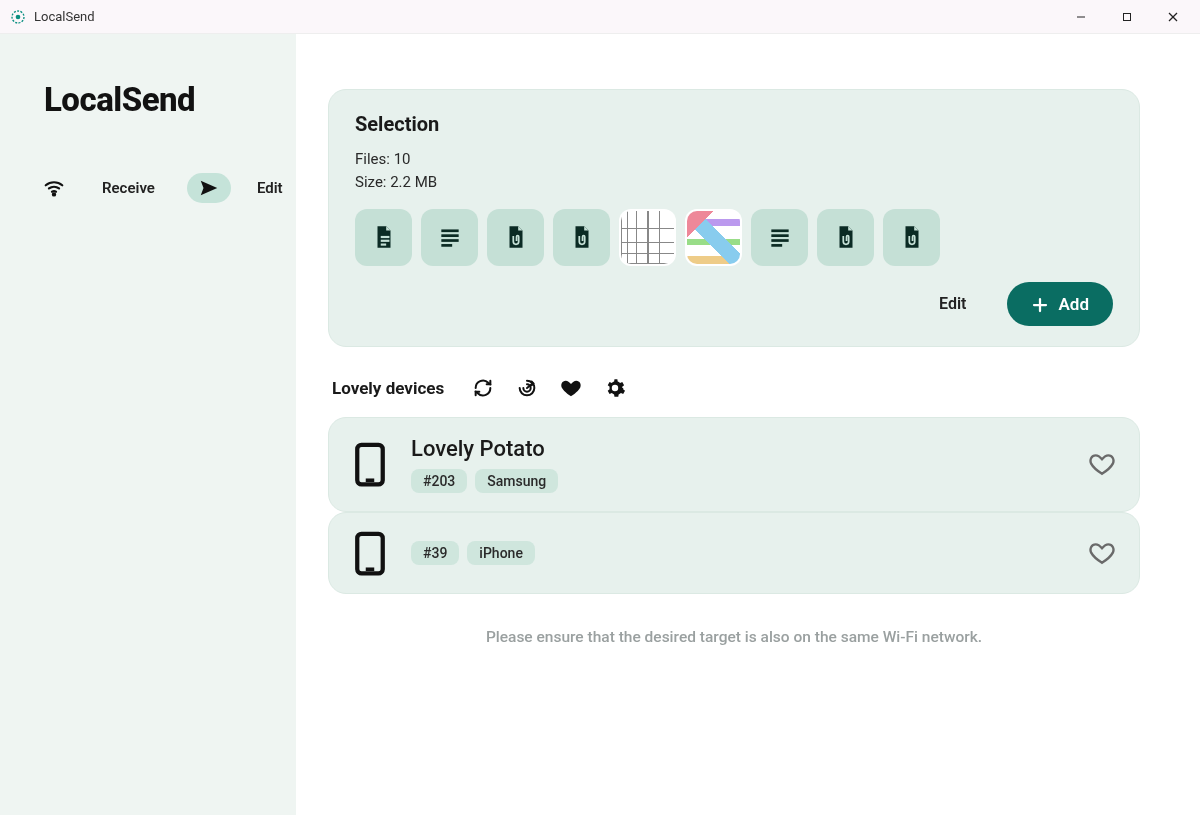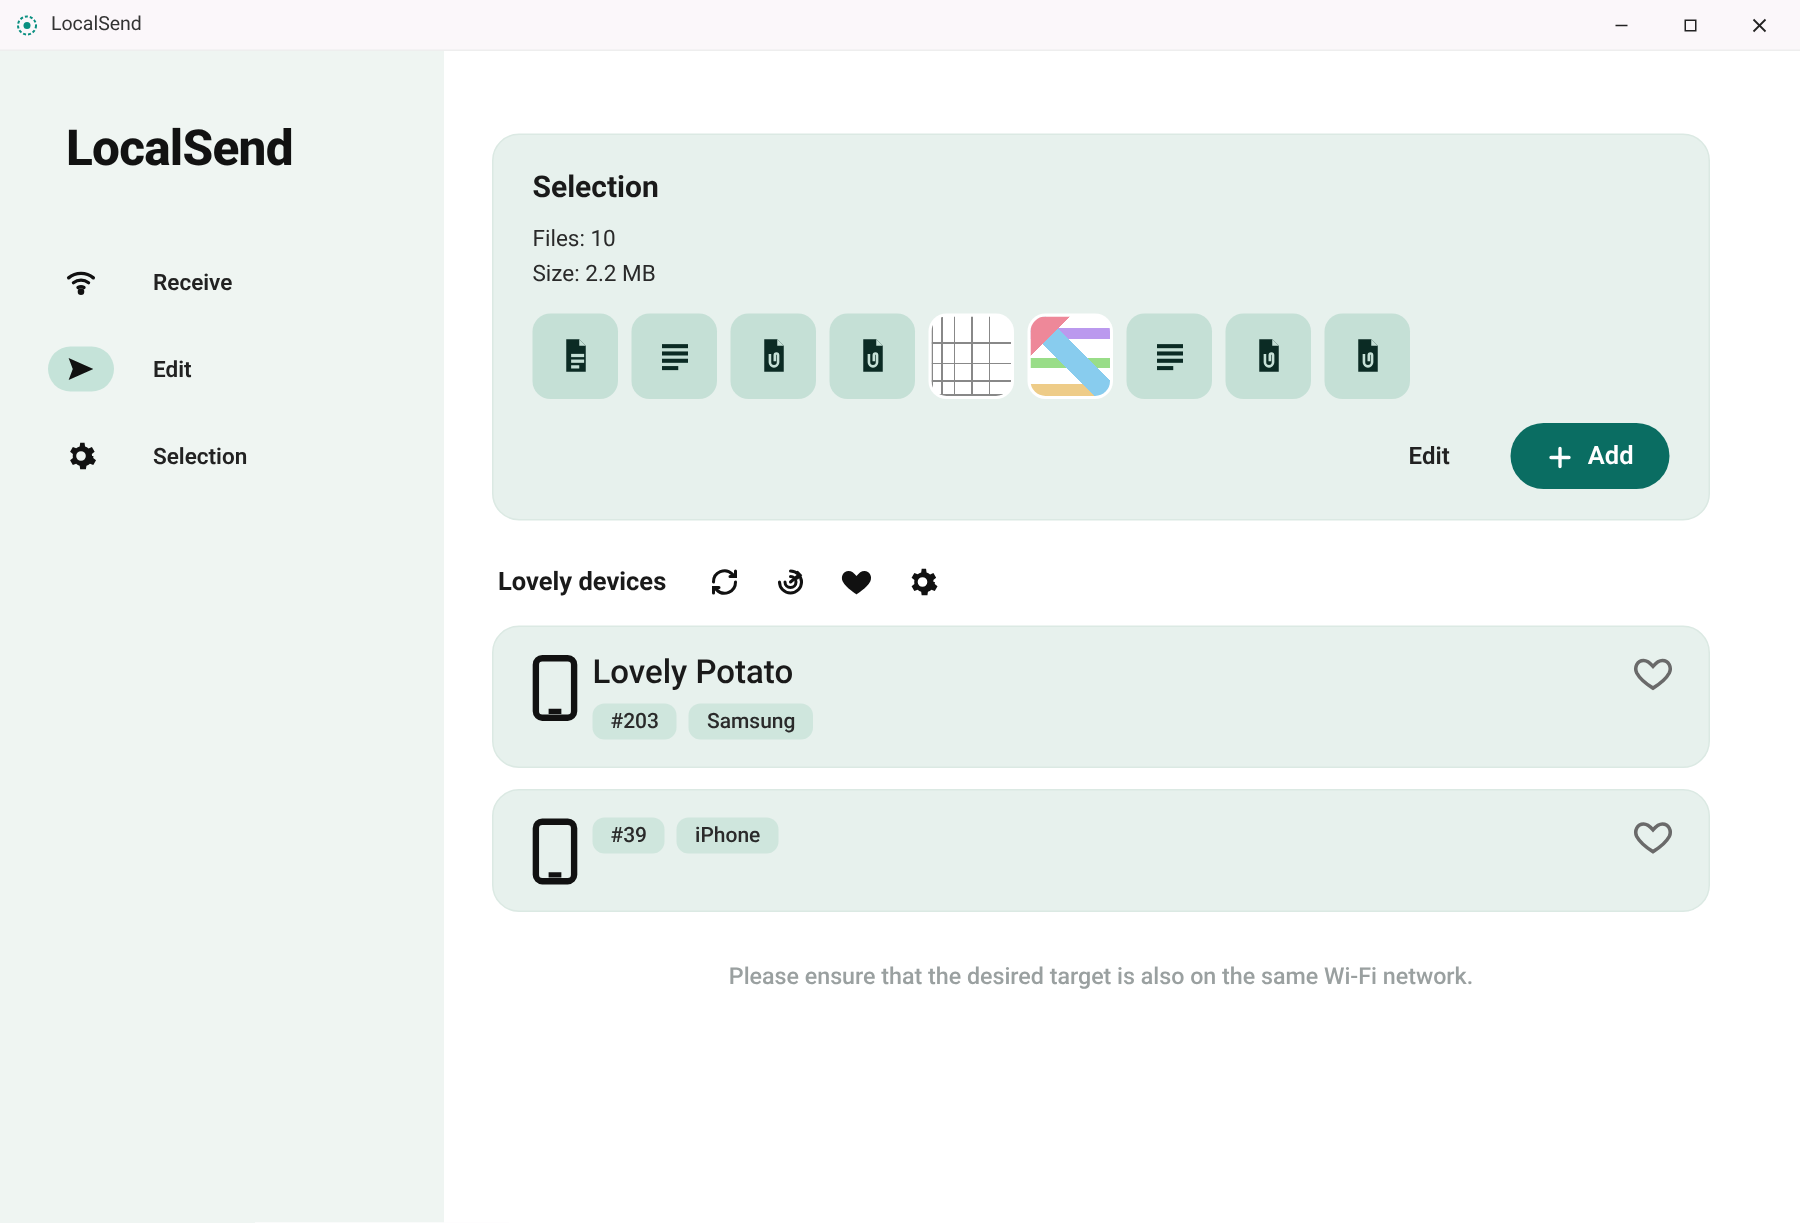--- a/index.html
+++ b/index.html
@@ -20,21 +20,21 @@
     .titlebar-controls { display: flex; }
     .win-btn { width: 46px; height: 32px; display: flex; align-items: center; justify-content: center; color: #222; }
     .win-btn svg { width: 10px; height: 10px; }
 
     
     .layout { display: flex; height: calc(100% - 34px); }
 
     
     .sidebar { width: 296px; background: #eff5f2; padding: 30px 20px; }
     .app-title { font-size: 33px; font-weight: 800; color: #121212; margin: 16px 0 44px 24px; letter-spacing: -0.5px; }
-    .nav { display: flex; flex-direction: column; gap: 8px; }
+    .nav { display: flex; flex-direction: row; gap: 8px; }
     .nav-item {
       display: flex; align-items: center; gap: 26px;
       padding: 10px 12px; border-radius: 24px;
       font-size: 15px; font-weight: 600; color: #222;
     }
     .nav-item .icon-slot {
       width: 44px; height: 30px; border-radius: 18px;
       display: flex; align-items: center; justify-content: center;
     }
     .nav-item.active .icon-slot { background: #c5e3d9; }
@@ -79,21 +79,21 @@
     .add-btn svg { width: 18px; height: 18px; }
 
     
     .nearby-row { display: flex; align-items: center; gap: 22px; margin-bottom: 18px; padding-left: 4px; }
     .nearby-title { font-size: 17px; font-weight: 700; color: #1a1a1a; margin-right: 6px; }
     .nearby-icon { width: 22px; height: 22px; color: #1a1a1a; }
 
     
     .device {
       background: #e7f1ed; border: 1px solid #dbe9e3; border-radius: 18px;
-      padding: 18px 24px; display: flex; align-items: flex-start; gap: 8px; margin-bottom: 14px;
+      padding: 18px 24px; display: flex; align-items: center; gap: 24px; 
     }
     .device-icon { width: 34px; height: 44px; }
     .device-info { flex: 1; }
     .device-name { font-size: 22px; font-weight: 500; color: #1a1a1a; margin-bottom: 8px; }
     .tag-row { display: flex; gap: 8px; }
     .tag { background: #cfe6dd; padding: 4px 12px; border-radius: 8px; font-size: 14px; color: #2a2a2a; font-weight: 500; }
     .fav-icon { width: 26px; height: 26px; color: #6a6a6a; }
 
     .troubleshoot { text-align: center; margin-top: 30px; }
     .troubleshoot-link { color: #0a6d62; font-weight: 700; font-size: 16px; background: none; border: none; cursor: pointer; }

